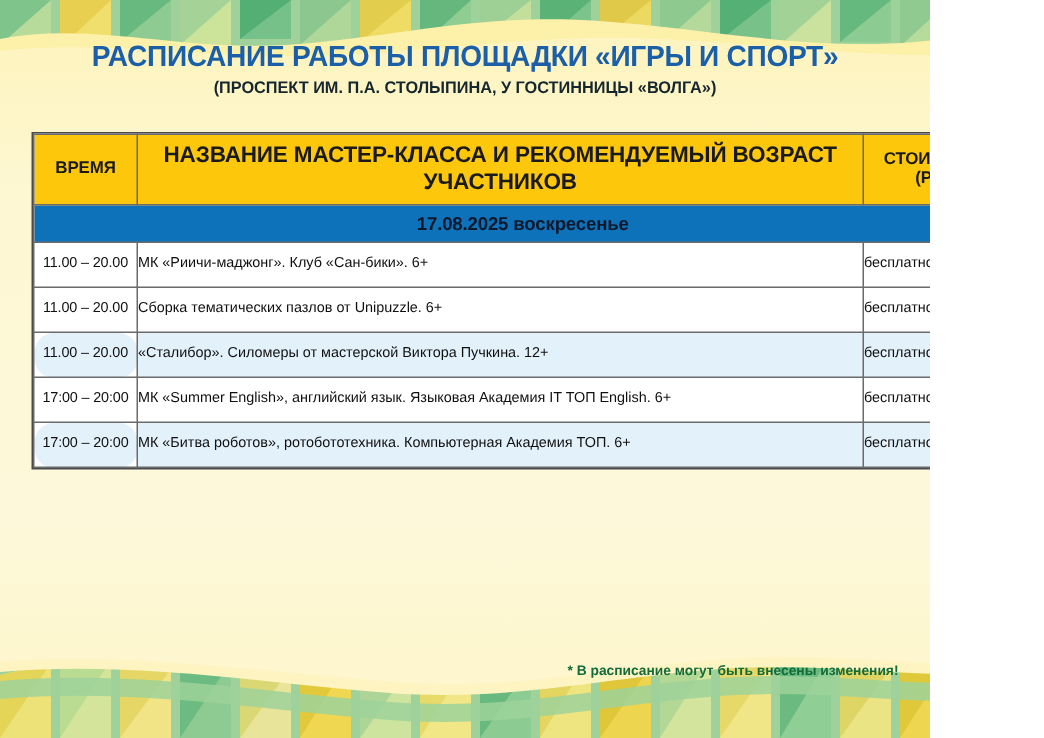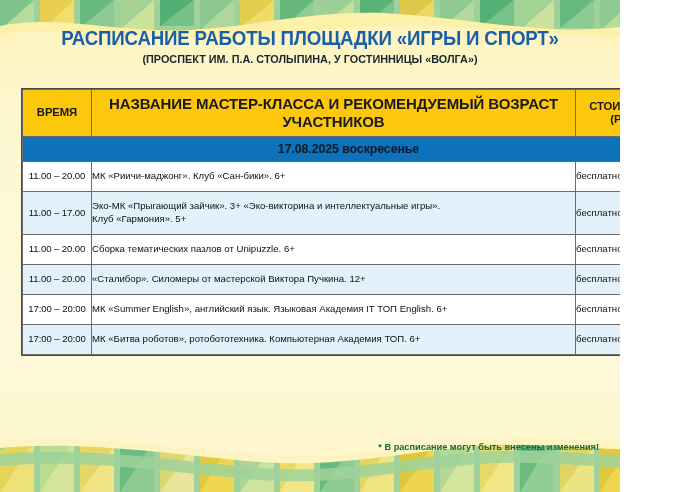--- a/index.html
+++ b/index.html
@@ -126,21 +126,21 @@
   td.c-name {
     padding: 4px 7px 4px 8px;
     margin-top: 40px;
   }
   td.c-name .ln { display: block; }
   td.c-price {
     text-align: left;
     white-space: nowrap;
   }
 
-  .h1r { height: 29px; }
+  .h1r { height: 29px; border-radius: 13px; }
   .h2r { height: 42px; }
 
   
   .footnote {
     position: absolute;
     right: 21px;
     top: 442px;
     font-size: 9.2px;
     font-weight: bold;
     color: #146b3a;
@@ -274,28 +274,20 @@
         </tr>
 
         <tr class="ev odd">
           <td class="c-time h1r">11.00 – 20.00</td>
           <td class="c-name">
             <span class="ln">МК «Риичи-маджонг». Клуб «Сан-бики». 6+</span>
           </td>
           <td class="c-price">бесплатно</td>
         </tr>
 
-        <tr class="ev even">
-          <td class="c-time h2r">11.00 – 17.00</td>
-          <td class="c-name">
-            <span class="ln">Эко-МК «Прыгающий зайчик». 3+ «Эко-викторина и интеллектуальные игры».</span>
-            <span class="ln">Клуб «Гармония». 5+</span>
-          </td>
-          <td class="c-price">бесплатно</td>
-        </tr>
 
         <tr class="ev odd">
           <td class="c-time h1r">11.00 – 20.00</td>
           <td class="c-name">
             <span class="ln">Сборка тематических пазлов от Unipuzzle. 6+</span>
           </td>
           <td class="c-price">бесплатно</td>
         </tr>
 
         <tr class="ev even">

